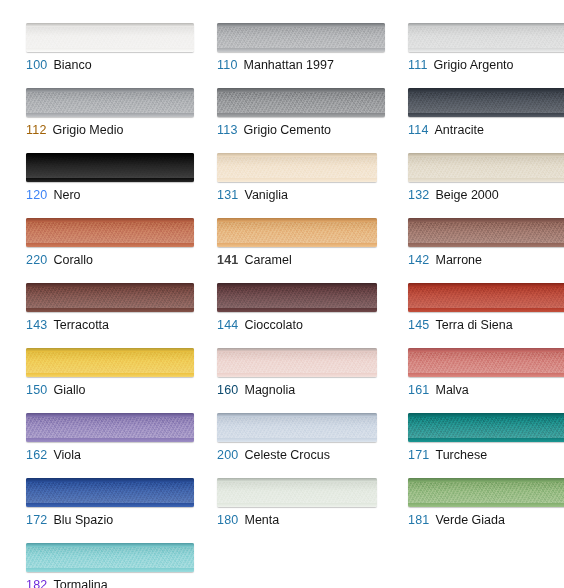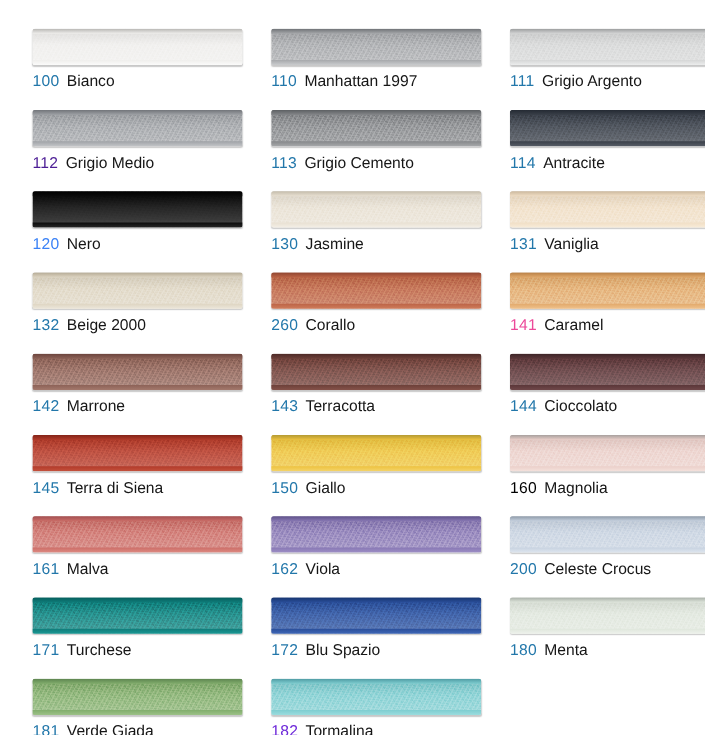--- a/index.html
+++ b/index.html
@@ -131,21 +131,21 @@
       <div class="swatch-caption"><span class="swatch-code" style="color: rgb(34, 119, 170);">111</span><span class="swatch-name" style="color: rgb(22, 22, 22);">Grigio Argento</span></div>
     </div>
     <div class="swatch-cell col-1">
       <div class="swatch-chip">
         <div class="chip-base" style="background: rgb(159, 162, 166);"></div>
         <div class="chip-grain"></div>
         <div class="chip-sheen"></div>
         <div class="chip-top" style="background: linear-gradient(rgb(114, 117, 122), rgb(159, 162, 166));"></div>
         <div class="chip-bottom" style="background: linear-gradient(rgb(159, 162, 166), rgb(194, 196, 199));"></div>
       </div>
-      <div class="swatch-caption"><span class="swatch-code" style="color: #4c1d95; margin-top: 40px;">112</span><span class="swatch-name" style="color: rgb(22, 22, 22);">Grigio Medio</span></div>
+      <div class="swatch-caption"><span class="swatch-code" style="color: #a16207; margin-top: 40px;">112</span><span class="swatch-name" style="color: rgb(22, 22, 22);">Grigio Medio</span></div>
     </div>
     <div class="swatch-cell col-2">
       <div class="swatch-chip">
         <div class="chip-base" style="background: rgb(133, 135, 138);"></div>
         <div class="chip-grain"></div>
         <div class="chip-sheen"></div>
         <div class="chip-top" style="background: linear-gradient(rgb(93, 96, 99), rgb(133, 135, 138));"></div>
         <div class="chip-bottom" style="background: linear-gradient(rgb(133, 135, 138), rgb(166, 168, 170));"></div>
       </div>
       <div class="swatch-caption"><span class="swatch-code" style="color: rgb(34, 119, 170);">113</span><span class="swatch-name" style="color: rgb(22, 22, 22);">Grigio Cemento</span></div>
@@ -163,30 +163,20 @@
     <div class="swatch-cell col-1">
       <div class="swatch-chip">
         <div class="chip-base" style="background: rgb(12, 12, 12);"></div>
         <div class="chip-grain"></div>
         <div class="chip-sheen"></div>
         <div class="chip-top" style="background: linear-gradient(rgb(0, 0, 0), rgb(12, 12, 12));"></div>
         <div class="chip-bottom" style="background: linear-gradient(rgb(12, 12, 12), rgb(38, 38, 38));"></div>
       </div>
       <div class="swatch-caption"><span class="swatch-code" style="color: #3b82f6;">120</span><span class="swatch-name" style="color: rgb(22, 22, 22);">Nero</span></div>
     </div>
-    <div class="swatch-cell col-2">
-      <div class="swatch-chip">
-        <div class="chip-base" style="background: rgb(232, 224, 210);"></div>
-        <div class="chip-grain"></div>
-        <div class="chip-sheen"></div>
-        <div class="chip-top" style="background: linear-gradient(rgb(196, 188, 171), rgb(232, 224, 210));"></div>
-        <div class="chip-bottom" style="background: linear-gradient(rgb(232, 224, 210), rgb(244, 239, 230));"></div>
-      </div>
-      <div class="swatch-caption"><span class="swatch-code" style="color: rgb(34, 119, 170);">130</span><span class="swatch-name" style="color: rgb(22, 22, 22);">Jasmine</span></div>
-    </div>
     <div class="swatch-cell col-3">
       <div class="swatch-chip">
         <div class="chip-base" style="background: rgb(240, 222, 197);"></div>
         <div class="chip-grain"></div>
         <div class="chip-sheen"></div>
         <div class="chip-top" style="background: linear-gradient(rgb(203, 184, 157), rgb(240, 222, 197));"></div>
         <div class="chip-bottom" style="background: linear-gradient(rgb(240, 222, 197), rgb(248, 236, 217));"></div>
       </div>
       <div class="swatch-caption"><span class="swatch-code" style="color: rgb(34, 119, 170);">131</span><span class="swatch-name" style="color: rgb(22, 22, 22);">Vaniglia</span></div>
     </div>
@@ -201,31 +191,31 @@
       <div class="swatch-caption"><span class="swatch-code" style="color: rgb(34, 119, 170);">132</span><span class="swatch-name" style="color: rgb(22, 22, 22);">Beige 2000</span></div>
     </div>
     <div class="swatch-cell col-2">
       <div class="swatch-chip">
         <div class="chip-base" style="background: rgb(189, 100, 70);"></div>
         <div class="chip-grain"></div>
         <div class="chip-sheen"></div>
         <div class="chip-top" style="background: linear-gradient(rgb(143, 69, 48), rgb(189, 100, 70));"></div>
         <div class="chip-bottom" style="background: linear-gradient(rgb(189, 100, 70), rgb(207, 125, 92));"></div>
       </div>
-      <div class="swatch-caption"><span class="swatch-code" style="color: rgb(34, 119, 170);">260</span><span class="swatch-name" style="color: rgb(22, 22, 22);">Corallo</span></div>
+      <div class="swatch-caption"><span class="swatch-code" style="color: rgb(34, 119, 170);">220</span><span class="swatch-name" style="color: rgb(22, 22, 22);">Corallo</span></div>
     </div>
     <div class="swatch-cell col-3">
       <div class="swatch-chip">
         <div class="chip-base" style="background: rgb(226, 169, 107);"></div>
         <div class="chip-grain"></div>
         <div class="chip-sheen"></div>
         <div class="chip-top" style="background: linear-gradient(rgb(184, 128, 70), rgb(226, 169, 107));"></div>
         <div class="chip-bottom" style="background: linear-gradient(rgb(226, 169, 107), rgb(239, 194, 141));"></div>
       </div>
-      <div class="swatch-caption"><span class="swatch-code" style="color: #ec4899;">141</span><span class="swatch-name" style="color: rgb(22, 22, 22);">Caramel</span></div>
+      <div class="swatch-caption"><span class="swatch-code" style="color: #404040; font-weight: bold;">141</span><span class="swatch-name" style="color: rgb(22, 22, 22);">Caramel</span></div>
     </div>
     <div class="swatch-cell col-1">
       <div class="swatch-chip">
         <div class="chip-base" style="background: rgb(141, 98, 87);"></div>
         <div class="chip-grain"></div>
         <div class="chip-sheen"></div>
         <div class="chip-top" style="background: linear-gradient(rgb(107, 68, 61), rgb(141, 98, 87));"></div>
         <div class="chip-bottom" style="background: linear-gradient(rgb(141, 98, 87), rgb(163, 120, 108));"></div>
       </div>
       <div class="swatch-caption"><span class="swatch-code" style="color: rgb(34, 119, 170);">142</span><span class="swatch-name" style="color: rgb(22, 22, 22);">Marrone</span></div>
@@ -271,21 +261,21 @@
       <div class="swatch-caption"><span class="swatch-code" style="color: rgb(34, 119, 170);">150</span><span class="swatch-name" style="color: rgb(22, 22, 22);">Giallo</span></div>
     </div>
     <div class="swatch-cell col-3">
       <div class="swatch-chip">
         <div class="chip-base" style="background: rgb(235, 207, 201);"></div>
         <div class="chip-grain"></div>
         <div class="chip-sheen"></div>
         <div class="chip-top" style="background: linear-gradient(rgb(168, 160, 158), rgb(235, 207, 201));"></div>
         <div class="chip-bottom" style="background: linear-gradient(rgb(235, 207, 201), rgb(244, 225, 220));"></div>
       </div>
-      <div class="swatch-caption"><span class="swatch-code" style="color: #000000;">160</span><span class="swatch-name" style="color: rgb(22, 22, 22);">Magnolia</span></div>
+      <div class="swatch-caption"><span class="swatch-code" style="color: #0c4a6e;">160</span><span class="swatch-name" style="color: rgb(22, 22, 22);">Magnolia</span></div>
     </div>
     <div class="swatch-cell col-1">
       <div class="swatch-chip">
         <div class="chip-base" style="background: rgb(204, 110, 104);"></div>
         <div class="chip-grain"></div>
         <div class="chip-sheen"></div>
         <div class="chip-top" style="background: linear-gradient(rgb(162, 79, 81), rgb(204, 110, 104));"></div>
         <div class="chip-bottom" style="background: linear-gradient(rgb(204, 110, 104), rgb(221, 138, 130));"></div>
       </div>
       <div class="swatch-caption"><span class="swatch-code" style="color: rgb(34, 119, 170);">161</span><span class="swatch-name" style="color: rgb(22, 22, 22);">Malva</span></div>

